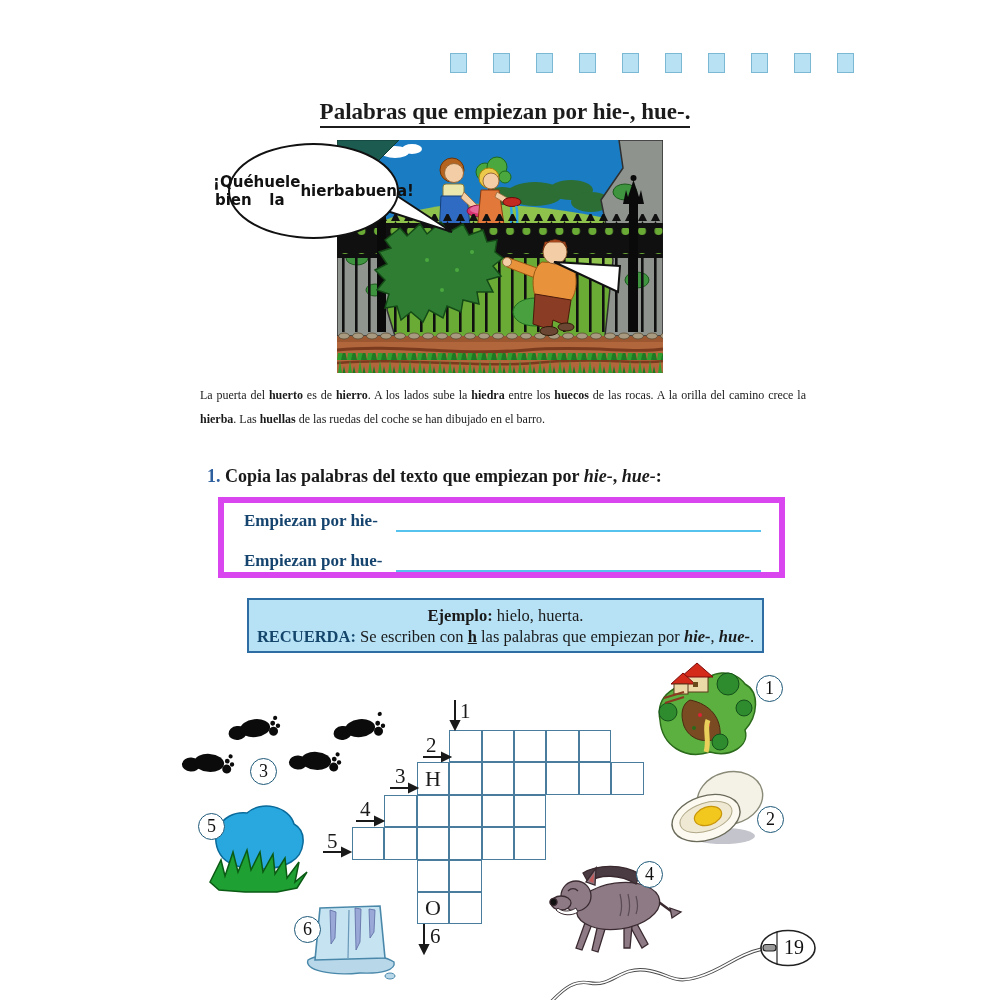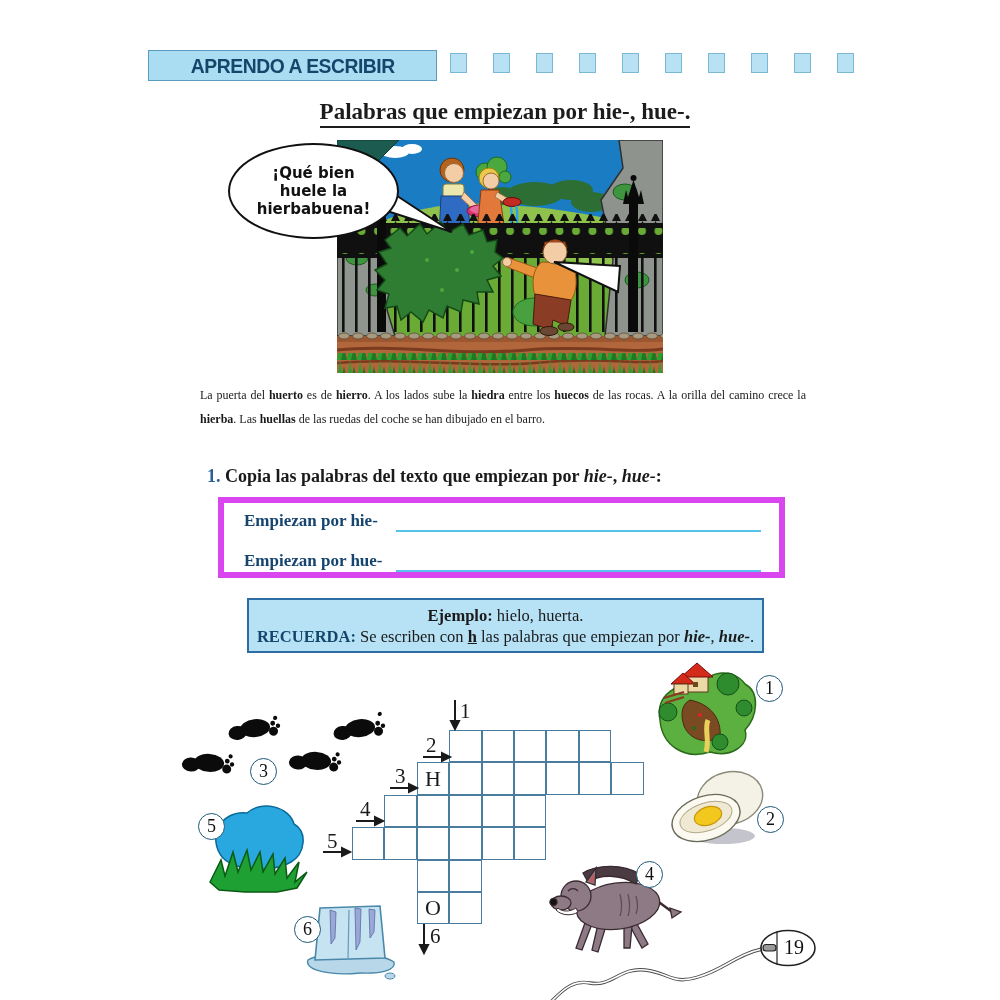--- a/index.html
+++ b/index.html
@@ -17,21 +17,21 @@
           box-sizing:border-box;}
   #hdr-squares{left:450px;top:53px;display:flex;gap:26px;}
 
   
   #title{left:150px;top:99px;width:710px;text-align:center;font-size:23px;font-weight:bold;color:#1c1c1c;}
   #title span{border-bottom:2px solid #1c1c1c;padding-bottom:2px;}
 
   
   #illus{left:337px;top:140px;}
   .bubble{background:#fff;border:2px solid #111;border-radius:50%;
-          display:flex;flex-direction:column;align-items:center;justify-content:center;
+          display:flex;flex-direction:row;align-items:center;justify-content:center;
           font-family:"DejaVu Sans",sans-serif;font-weight:700;color:#111;text-align:center;}
   #bubble1{left:228px;top:143px;width:167px;height:92px;font-size:15px;line-height:18px;}
   #bubble2{left:607px;top:247px;width:137px;height:102px;font-size:13.5px;line-height:17px;}
   #bubble2 .heavy{font-weight:800;font-size:14.5px;}
 
   
   #para{left:200px;top:383px;width:606px;font-size:12px;line-height:24px;text-align:justify;}
   .b{font-weight:bold;} .i{font-style:italic;} .u{text-decoration:underline;}
   .navy{color:#14466b;}
 
@@ -57,23 +57,20 @@
   .badge{position:absolute;width:27px;height:27px;border:1.6px solid #1d5878;border-radius:50%;
          background:#fff;box-sizing:border-box;display:flex;align-items:center;justify-content:center;
          font-size:18px;color:#111;}
   #page-num{left:778px;top:936px;width:32px;text-align:center;font-size:20px;color:#111;}
 </style>
 </head>
 <body>
 
 <div id="page">
 
-  <div class="abs" id="hdr-box">
-    <span>APRENDO A ESCRIBIR</span>
-  </div>
   <div class="abs" id="hdr-squares">
     <div class="hdr-sq"></div>
     <div class="hdr-sq"></div>
     <div class="hdr-sq"></div>
     <div class="hdr-sq"></div>
     <div class="hdr-sq"></div>
     <div class="hdr-sq"></div>
     <div class="hdr-sq"></div>
     <div class="hdr-sq"></div>
     <div class="hdr-sq"></div>

